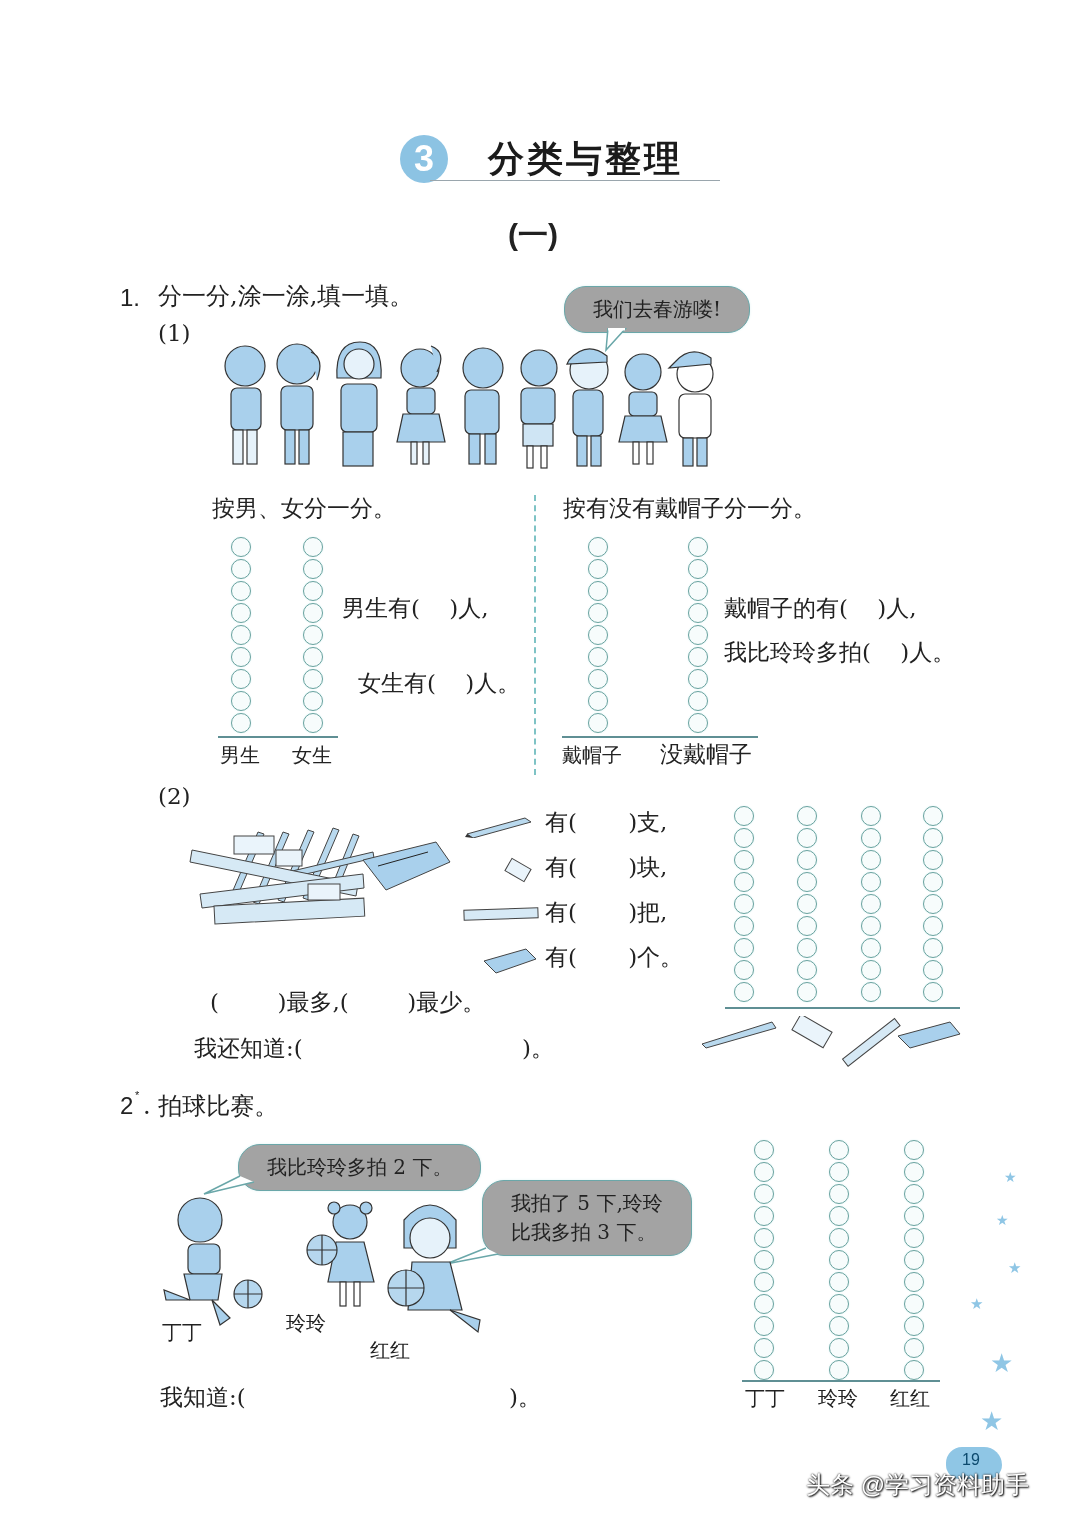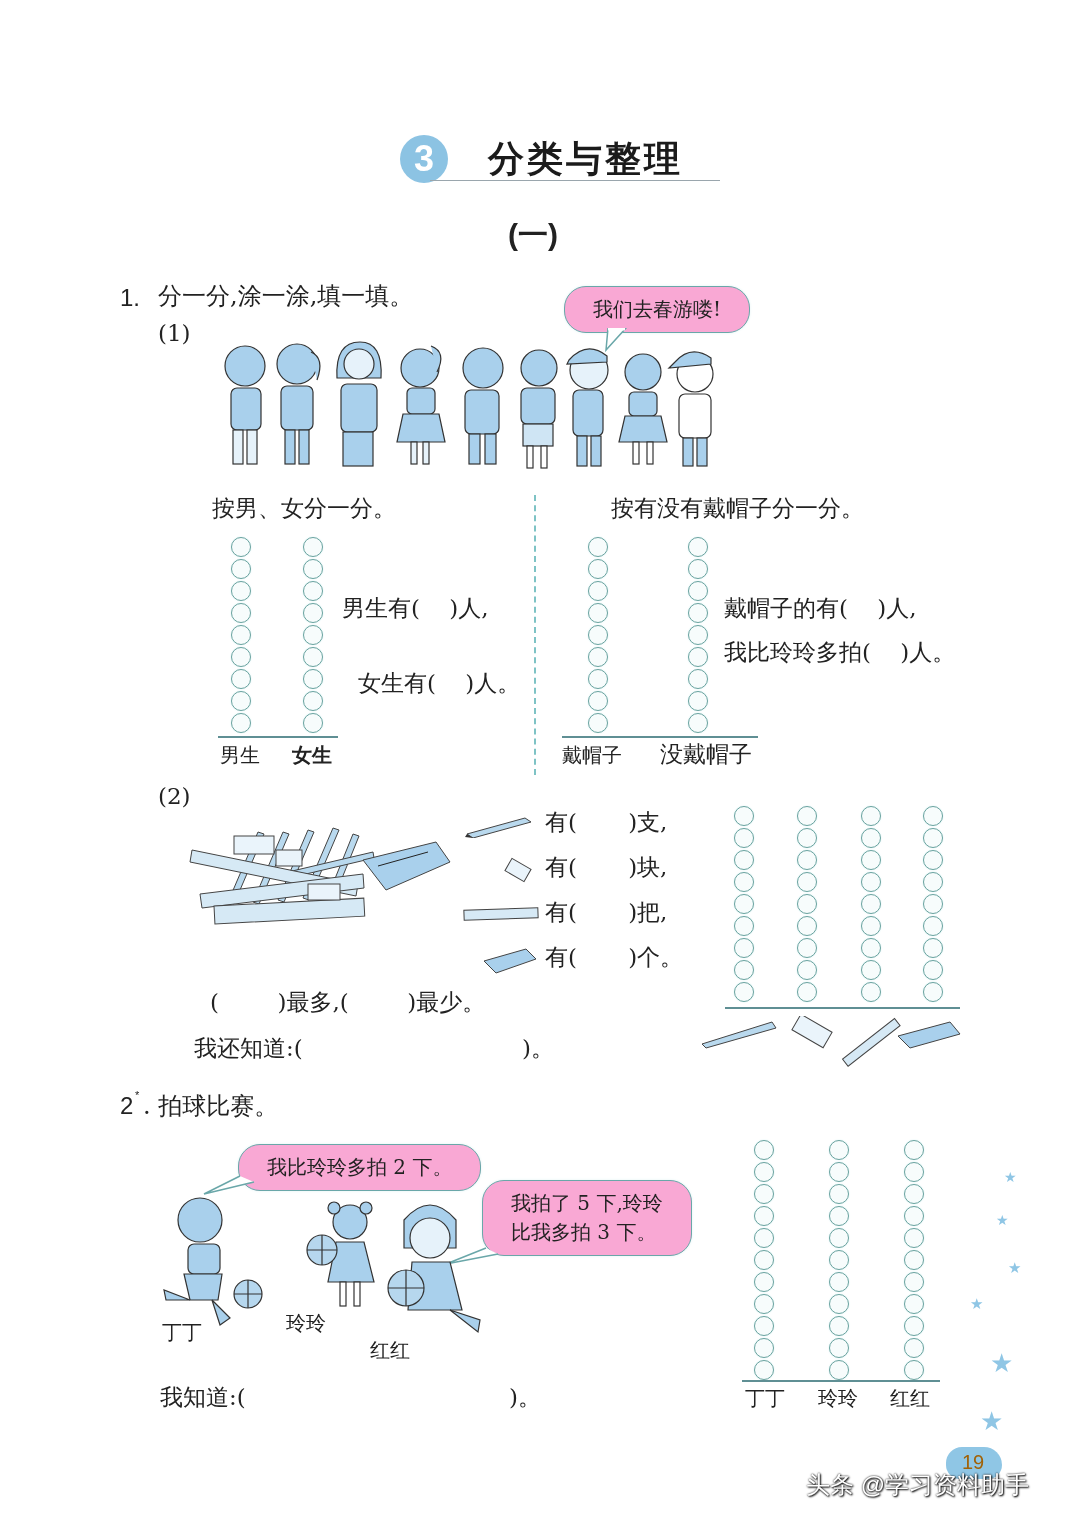--- a/index.html
+++ b/index.html
@@ -19,21 +19,21 @@
 
   
   .col { position: absolute; display: flex; flex-direction: column; gap: 2px; }
   .circ { width: 20px; height: 20px; border-radius: 50%; border: 1.5px solid #6aa39f;
           background: #f7fcfc; box-shadow: 0 0 2px #d6f0f2; }
   .base { position: absolute; height: 2px; background: #5f8f94; }
 
   .dashed-v { left: 534px; top: 495px; width: 0; height: 280px; border-left: 2px dashed #7ec3c5; }
 
   
-  .bubble { border: 1.5px solid #6aa7a9; border-radius: 22px; background: #f9a8d4; padding: 8px 28px;
+  .bubble { border: 1.5px solid #6aa7a9; border-radius: 22px; background: #a3a3a3; padding: 8px 28px;
             font-size: 20px; line-height: 1.45; white-space: pre; box-shadow: 0 0 3px #e3f3f4; }
   .star { position: absolute; color: #8fc6e5; line-height: 1; }
 </style>
 </head>
 <body>
 
 <div class="abs chap-badge">3</div>
 <div class="abs txt chap-title">分类与整理</div>
 <div class="abs chap-rule"></div>
 <div class="abs txt sub-title">(一)</div>
@@ -141,27 +141,27 @@
     <div class="circ"></div>
     <div class="circ"></div>
     <div class="circ"></div>
     <div class="circ"></div>
     <div class="circ"></div>
     <div class="circ"></div>
     <div class="circ"></div>
   </div>
 <div class="base" style="left:218px;top:736px;width:120px;"></div>
 <div class="abs txt" style="left:220px;top:745px;font-size:20px;">男生</div>
-<div class="abs txt" style="left:292px;top:745px;font-size:20px;font-weight:bold;">女生</div>
+<div class="abs txt" style="left:292px;top:745px;font-size:20px;">女生</div>
 <div class="abs txt" style="left:342px;top:597px;">男生有(    )人,</div>
 <div class="abs txt" style="left:342px;top:672px;margin-left:16px;">女生有(    )人。</div>
 
 <div class="abs dashed-v"></div>
 
-<div class="abs txt" style="left:563px;top:497px;margin-left:48px;">按有没有戴帽子分一分。</div>
+<div class="abs txt" style="left:563px;top:497px;">按有没有戴帽子分一分。</div>
 <div class="col" style="left:588px;top:537px;">
     <div class="circ"></div>
     <div class="circ"></div>
     <div class="circ"></div>
     <div class="circ"></div>
     <div class="circ"></div>
     <div class="circ"></div>
     <div class="circ"></div>
     <div class="circ"></div>
     <div class="circ"></div>
@@ -396,14 +396,14 @@
 <div class="abs txt" style="left:890px;top:1388px;font-size:20px;">红红</div>
 
 <span class="star" style="left:1004px;top:1170px;font-size:14px;">★</span>
 <span class="star" style="left:996px;top:1213px;font-size:14px;">★</span>
 <span class="star" style="left:1008px;top:1261px;font-size:15px;">★</span>
 <span class="star" style="left:970px;top:1297px;font-size:15px;">★</span>
 <span class="star" style="left:990px;top:1350px;font-size:26px;">★</span>
 <span class="star" style="left:980px;top:1408px;font-size:26px;">★</span>
 
 <div class="abs" style="left:946px;top:1447px;width:56px;height:32px;border-radius:16px 18px 14px 14px;background:#8fc6e5;"></div>
-<div class="abs txt sans" style="left:962px;top:1452px;font-size:20px;color:#a16207;">19</div>
+<div class="abs txt sans" style="left:962px;top:1452px;font-size:16px;color:#0c4a6e;">19</div>
 <div class="abs txt sans" style="left:806px;top:1473px;font-size:24px;color:#fff;text-shadow:0 0 2px #000,1px 1px 2px #000;">头条 @学习资料助手</div>
 
 </body></html>

